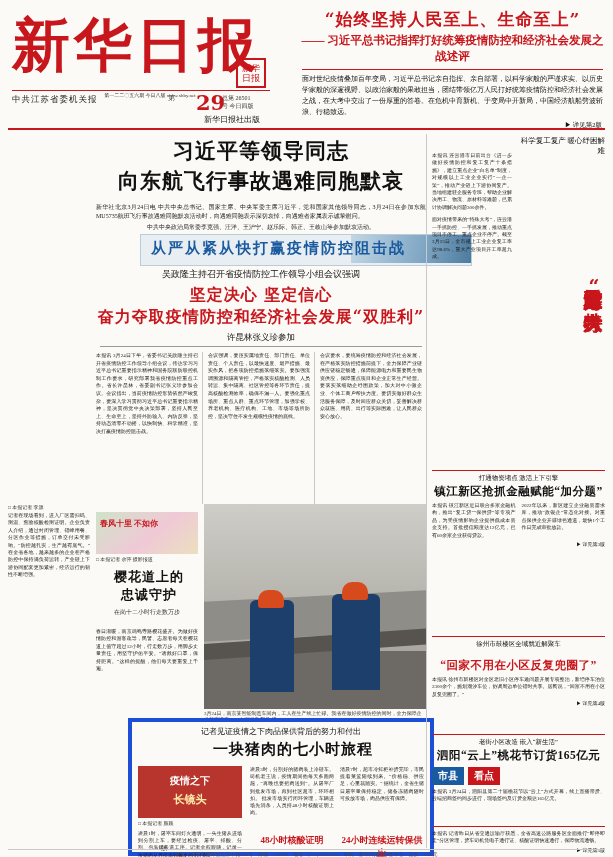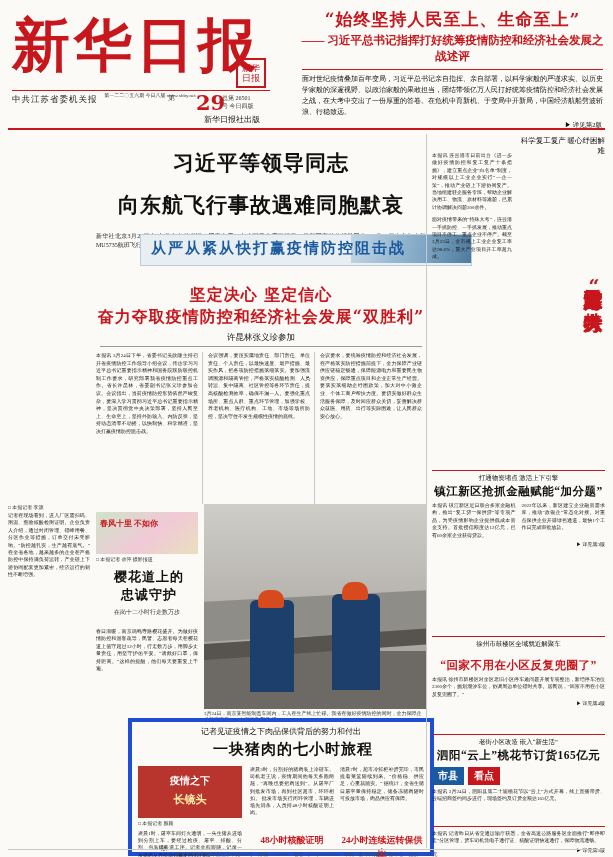--- a/index.html
+++ b/index.html
@@ -52,21 +52,21 @@
   .tr-rule{height:1px;background:#c8161d;margin:5px 2px 4px 2px;}
   .tr-body{font-size:7px;color:#111;line-height:11px;text-align:justify;padding:0 2px;}
   .tr-more{font-size:6.5px;color:#111;text-align:right;padding-right:3px;margin-top:3px;}
 
   
   .hr-thick{position:absolute;left:0;top:122px;width:597px;height:2px;background:#c8161d;}
 
   
   .lead{position:absolute;left:88px;top:130px;width:330px;text-align:center;}
   .lead h1{
-    margin:12px;font-size:21px;line-height:30px;font-weight:bold;color:#111;
+    margin:0;font-size:21px;line-height:30px;font-weight:bold;color:#111;
     letter-spacing:1px;font-family:"DejaVu Serif",serif;
   }
   .lead-sub{font-size:6px;color:#222;line-height:9px;margin-top:7px;text-align:justify;}
   .lead-sub2{font-size:6px;color:#222;line-height:9px;margin-top:2px;text-align:center;}
 
   
   .ribbon{
     position:absolute;left:88px;top:228px;width:330px;height:30px;
     background:#e9eef2;border:1px solid #b9ccd8;
     overflow:hidden;
@@ -215,20 +215,21 @@
     <h1>向东航飞行事故遇难同胞默哀</h1>
     <div class="lead-sub">新华社北京3月24日电 中共中央总书记、国家主席、中央军委主席习近平，党和国家其他领导同志，3月24日在参加东航MU5735航班飞行事故遇难同胞默哀活动时，向遇难同胞表示深切哀悼，向遇难者家属表示诚挚慰问。</div>
     <div class="lead-sub2">中共中央政治局常委李克强、汪洋、王沪宁、赵乐际、韩正、王岐山等参加默哀活动。</div>
   </div>
 
   <div class="ribbon">
     <div class="ribbon-img"></div>
     <div class="ribbon-text">从严从紧从快打赢疫情防控阻击战</div>
   </div>
 
+  <div class="c-kicker">吴政隆主持召开省疫情防控工作领导小组会议强调</div>
   <div class="c-h1">坚定决心 坚定信心</div>
   <div class="c-h2">奋力夺取疫情防控和经济社会发展“双胜利”</div>
   <div class="c-by">许昆林张义珍参加</div>
   <div class="c-rule"></div>
 
   <div class="cols">
     <div class="col c1">本报讯 3月24日下午，省委书记吴政隆主持召开省疫情防控工作领导小组会议，传达学习习近平总书记重要指示精神和国务院联防联控机制工作要求，研究部署我省疫情防控重点工作。省长许昆林，省委副书记张义珍参加会议。会议指出，当前疫情防控形势依然严峻复杂，要深入学习贯彻习近平总书记重要指示精神，坚决贯彻党中央决策部署，坚持人民至上、生命至上，坚持外防输入、内防反弹，坚持动态清零不动摇，以快制快、科学精准，坚决打赢疫情防控阻击战。</div>
     <div class="vrule" style="left:106px"></div>
     <div class="col c2">会议强调，要压实属地责任、部门责任、单位责任、个人责任，以最快速度、最严措施、最实作风，把各项防控措施落细落实。要加强流调溯源和隔离管控，严格落实核酸检测、人员转运、集中隔离、社区管控等各环节责任，提高核酸检测效率，确保不漏一人。要强化重点场所、重点人群、重点环节管理，加强学校、养老机构、医疗机构、工地、市场等场所防控，坚决守住不发生规模性疫情的底线。</div>
     <div class="vrule" style="left:218px"></div>

